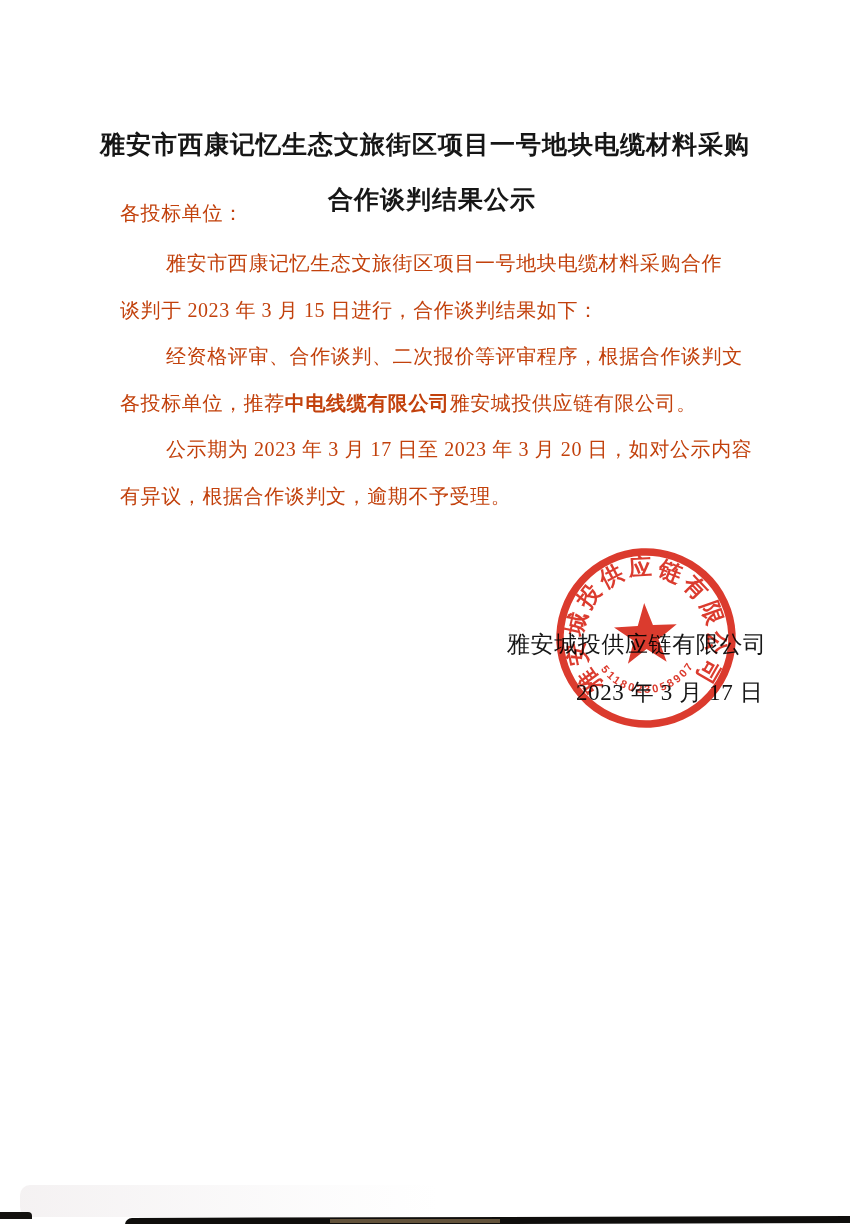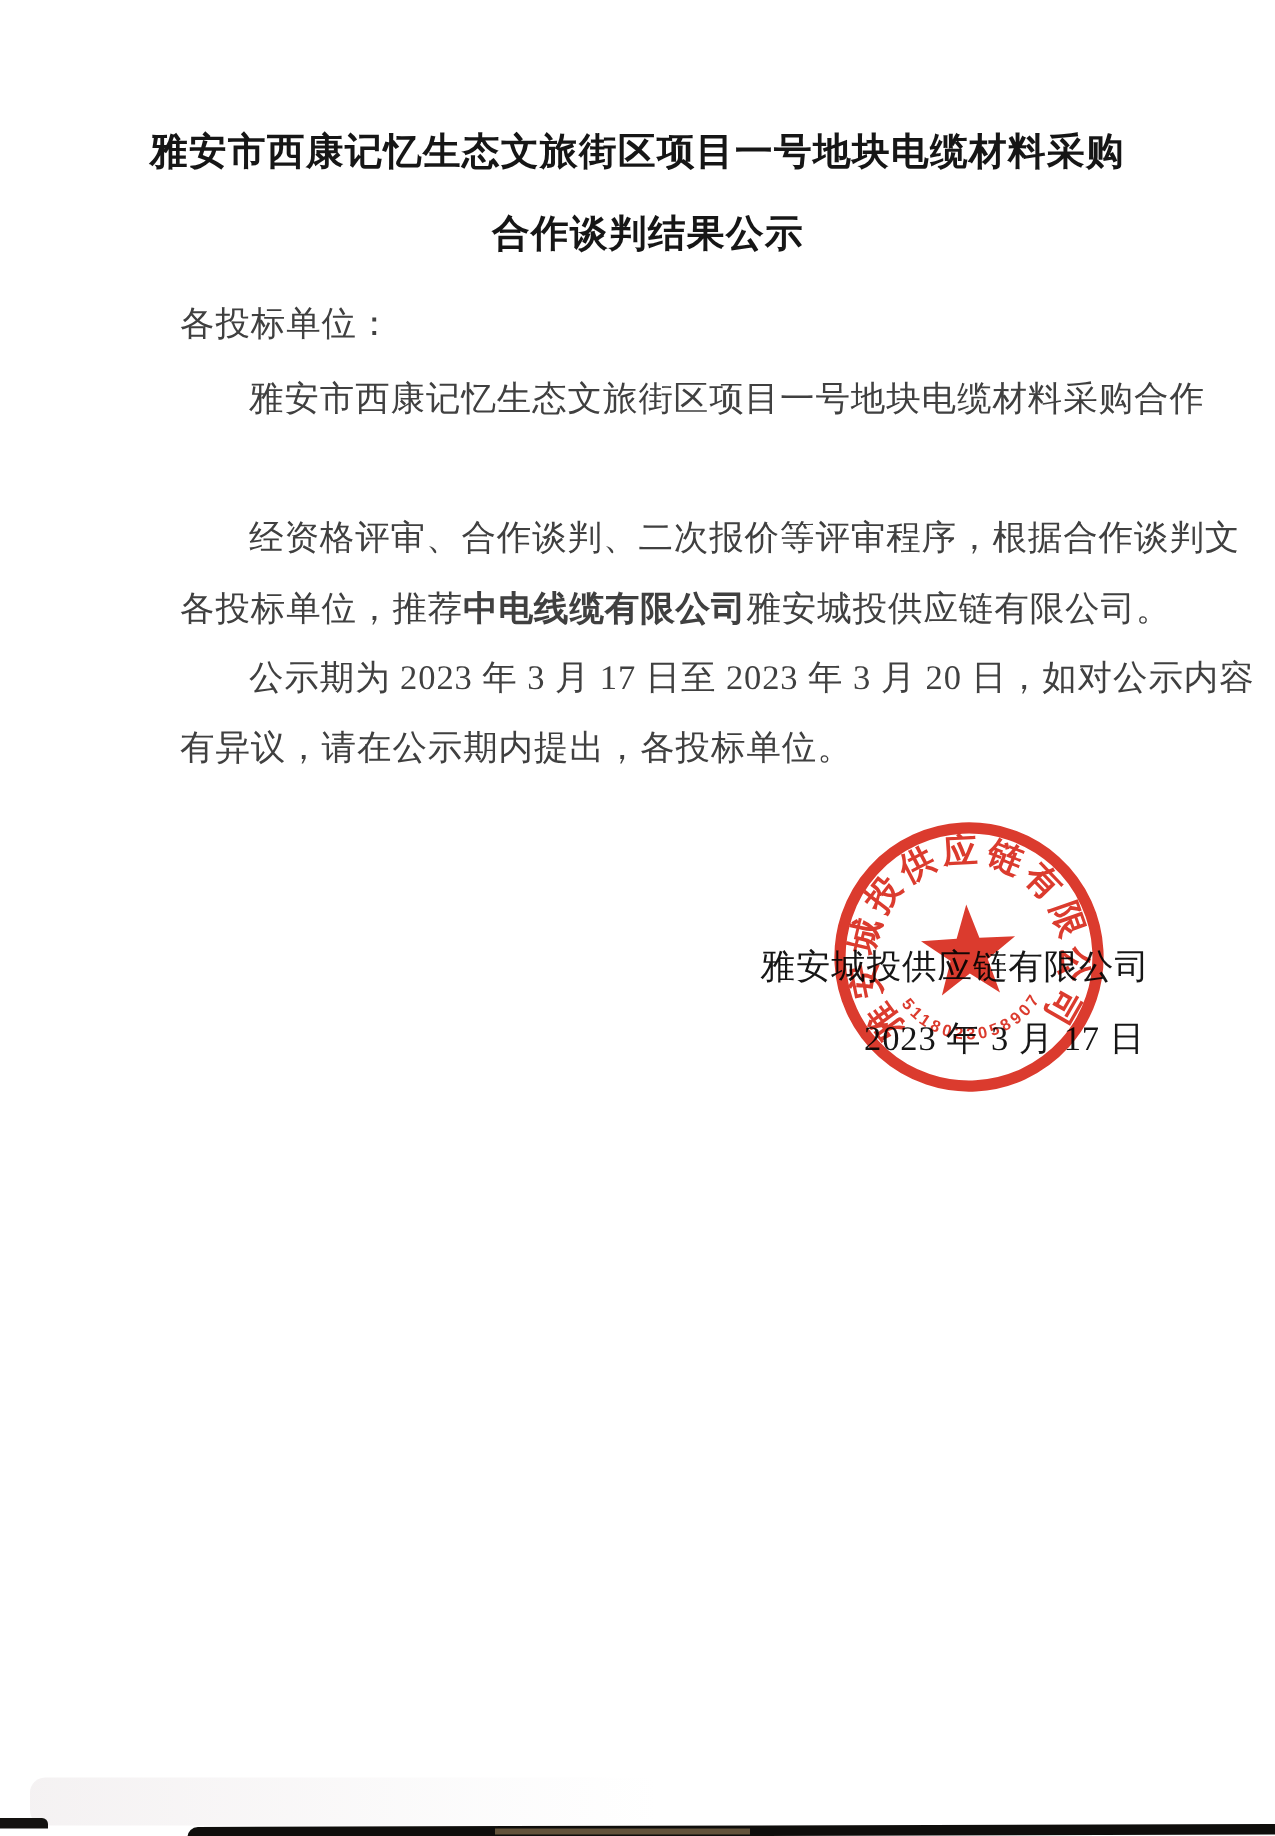--- a/index.html
+++ b/index.html
@@ -15,27 +15,28 @@
   .abs { position: absolute; }
   .doc-title {
     left: 0; right: 0;
     text-align: center;
     font-family: "Liberation Sans", sans-serif;
     font-weight: bold;
     font-size: 25px;
     letter-spacing: 1px;
     color: #161616;
     white-space: nowrap;
+    margin-top: 44px;
   }
   .body-line {
     left: 120px;
     width: 616px;
-    font-size: 23px;
+    font-size: 20px;
     letter-spacing: 0.6px;
-    color: #404040;
+    color: #c2410c;
     white-space: nowrap;
   }
   .indent { padding-left: 46px; }
   .bold-seg { font-weight: bold; }
   .sig-line {
     font-size: 23px;
     letter-spacing: 0.6px;
     color: #161616;
     white-space: nowrap;
   }
@@ -98,26 +99,27 @@
 <body>
 
 <div class="page">
 
   <div class="abs doc-title" style="top: 84px;">雅安市西康记忆生态文旅街区项目一号地块电缆材料采购</div>
   <div class="abs doc-title" style="top: 139px; padding-left: 14px;">合作谈判结果公示</div>
 
   <div class="abs body-line" style="top: 200px;">各投标单位：</div>
 
   <div class="abs body-line indent" style="top: 250px; font-family: Liberation Mono, monospace;">雅安市西康记忆生态文旅街区项目一号地块电缆材料采购合作</div>
+  <div class="abs body-line" style="top: 297px;">谈判于 2023 年 3 月 15 日进行，合作谈判结果如下：</div>
 
   <div class="abs body-line indent" style="top: 343px;">经资格评审、合作谈判、二次报价等评审程序，根据合作谈判文</div>
   <div class="abs body-line" style="top: 390px;"><span>各投标单位，推荐</span><span class="bold-seg">中电线缆有限公司</span><span>雅安城投供应链有限公司。</span></div>
 
   <div class="abs body-line indent" style="top: 436px;">公示期为 2023 年 3 月 17 日至 2023 年 3 月 20 日，如对公示内容</div>
-  <div class="abs body-line" style="top: 483px;">有异议，请在公示期内提出，各投标单位。</div>
+  <div class="abs body-line" style="top: 483px;">有异议，根据合作谈判文，逾期不予受理。</div>
 
   <div class="abs sig-line" style="left: 507px; top: 629px;">雅安城投供应链有限公司</div>
   <div class="abs sig-line" style="left: 576px; top: 677px;">2023 年 3 月 17 日</div>
 
   <div class="abs stamp-wrap">
     <svg width="190" height="190" viewBox="0 0 190 190">
       <defs>
         <path id="sealTopArc" d="M 46.7 135.5 A 63 63 0 1 1 143.3 135.5" fill="none"></path>
         <path id="sealBottomArc" d="M 47.4 122.5 A 55 55 0 0 0 142.6 122.5" fill="none"></path>
       </defs>

